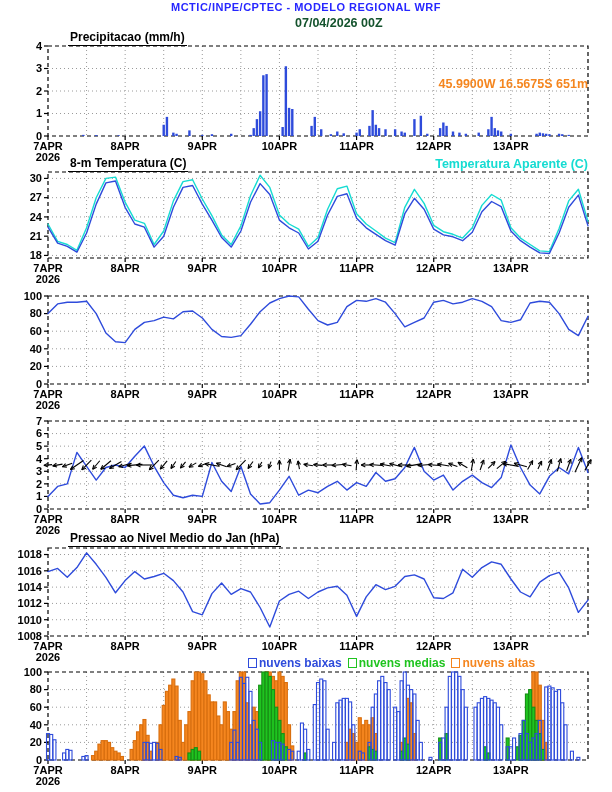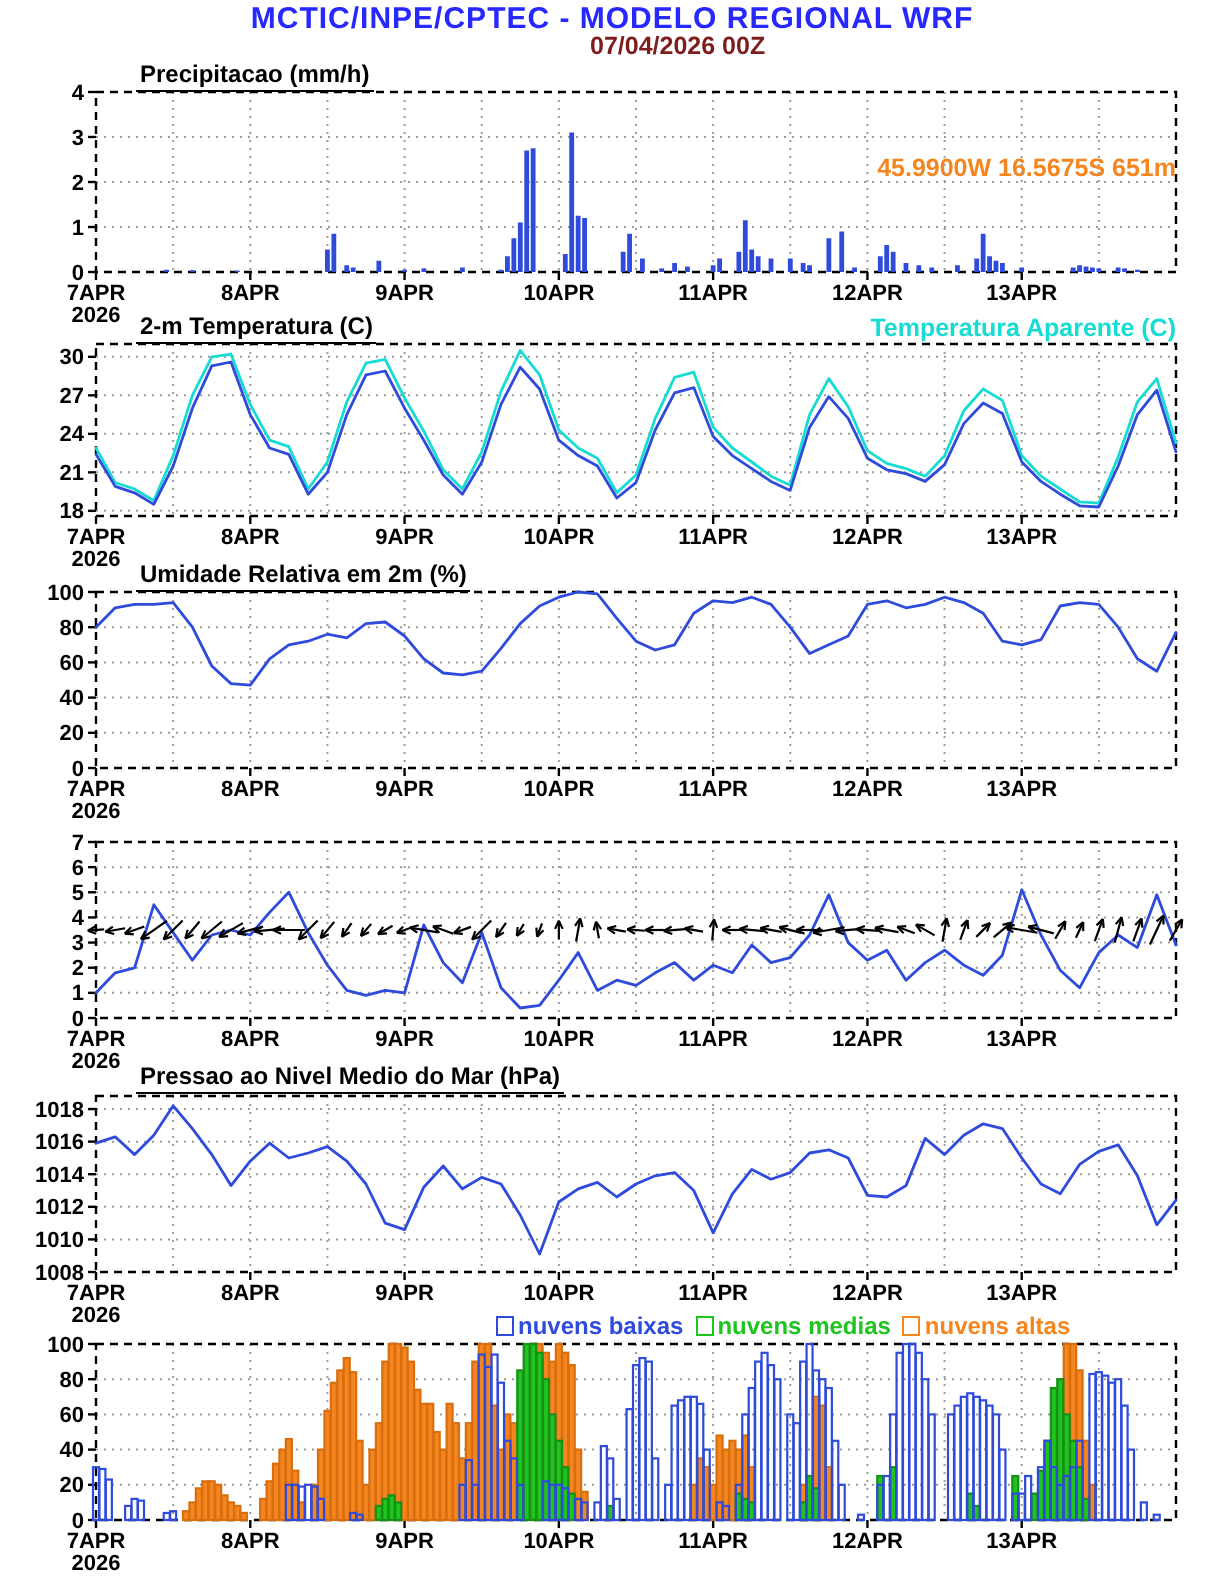--- a/index.html
+++ b/index.html
@@ -1,44 +1,43 @@
 <!DOCTYPE html>
 <html><head>
 <meta charset="utf-8">
 <style>
   html,body{margin:0;padding:0;background:#fff;}
   .page{position:relative;width:612px;height:792px;background:#fff;overflow:hidden;
         font-family:"Liberation Sans",sans-serif;}
   .hdr{position:absolute;white-space:nowrap;font-weight:bold;}
-  .hdr1{top:1px;left:0;width:612px;text-align:center;font-size:15px;letter-spacing:.5px;}
+  .hdr1{top:1px;left:0;width:612px;text-align:center;font-size:11px;letter-spacing:.5px;}
   .hdr2a{top:16px;left:35px;font-size:12.5px;}
   .hdr2b{top:16px;left:295px;font-size:12.5px;}
   .hdr3{top:30px;right:24px;font-size:12.5px;margin-top:47px;}
   .ptitle{position:absolute;left:68px;font-size:12px;font-weight:bold;color:#000;
           border-bottom:1.5px solid #000;padding:0 2px 1px 2px;white-space:nowrap;}
   .ptitle2{position:absolute;right:24px;font-size:12.5px;font-weight:bold;white-space:nowrap;}
   .legend{position:absolute;left:248px;font-size:12px;font-weight:bold;white-space:nowrap;}
   .legend .item{margin-right:6px;}
   .sq{display:inline-block;width:7px;height:8px;border:1.5px solid;vertical-align:-1px;
       margin-right:2px;background:#fff;}
   svg{position:absolute;top:0;left:0;}
 </style>
 </head>
 <body>
 
 <div class="page">
   <div class="hdr hdr1" style="color: rgb(39, 39, 255);">MCTIC/INPE/CPTEC - MODELO REGIONAL WRF</div>
-  <div class="hdr hdr2b" style="color: #7f1d1d;">07/04/2026 00Z</div>
+  <div class="hdr hdr2b" style="color: #14532d;">07/04/2026 00Z</div>
   <div class="hdr hdr3" style="color: rgb(245, 134, 31);">45.9900W 16.5675S 651m</div>
 
   <div class="ptitle" style="top:30px">Precipitacao (mm/h)</div>
-  <div class="ptitle" style="top:156px">2-m Temperatura (C)</div>
+  <div class="ptitle" style="top:156px">8-m Temperatura (C)</div>
   <div class="ptitle2" style="top: 157px; color: rgb(22, 220, 210);">Temperatura Aparente (C)</div>
-  <div class="ptitle" style="top:280px">Umidade Relativa em 2m (%)</div>
-  <div class="ptitle" style="top:531px">Pressao ao Nivel Medio do Mar (hPa)</div>
+  <div class="ptitle" style="top:531px">Pressao ao Nivel Medio do Jan (hPa)</div>
 
   <div class="legend" style="top:656px">
     <span class="item" style="color: rgb(46, 75, 219);"><span class="sq" style="border-color: rgb(46, 75, 219);"></span><span>nuvens baixas</span></span><span class="item" style="color: rgb(31, 196, 31);"><span class="sq" style="border-color: rgb(31, 196, 31);"></span><span>nuvens medias</span></span><span class="item" style="color: rgb(245, 134, 31);"><span class="sq" style="border-color: rgb(245, 134, 31);"></span><span>nuvens altas</span></span>
   </div>
 
   <svg id="canvas" width="612" height="792" viewBox="0 0 612 792">
       <g>
         <line x1="48" y1="113.5" x2="588" y2="113.5" stroke="#9a9a9a" stroke-width="1" stroke-dasharray="1 3"></line>
         <line x1="48" y1="91" x2="588" y2="91" stroke="#9a9a9a" stroke-width="1" stroke-dasharray="1 3"></line>
         <line x1="48" y1="68.5" x2="588" y2="68.5" stroke="#9a9a9a" stroke-width="1" stroke-dasharray="1 3"></line>

